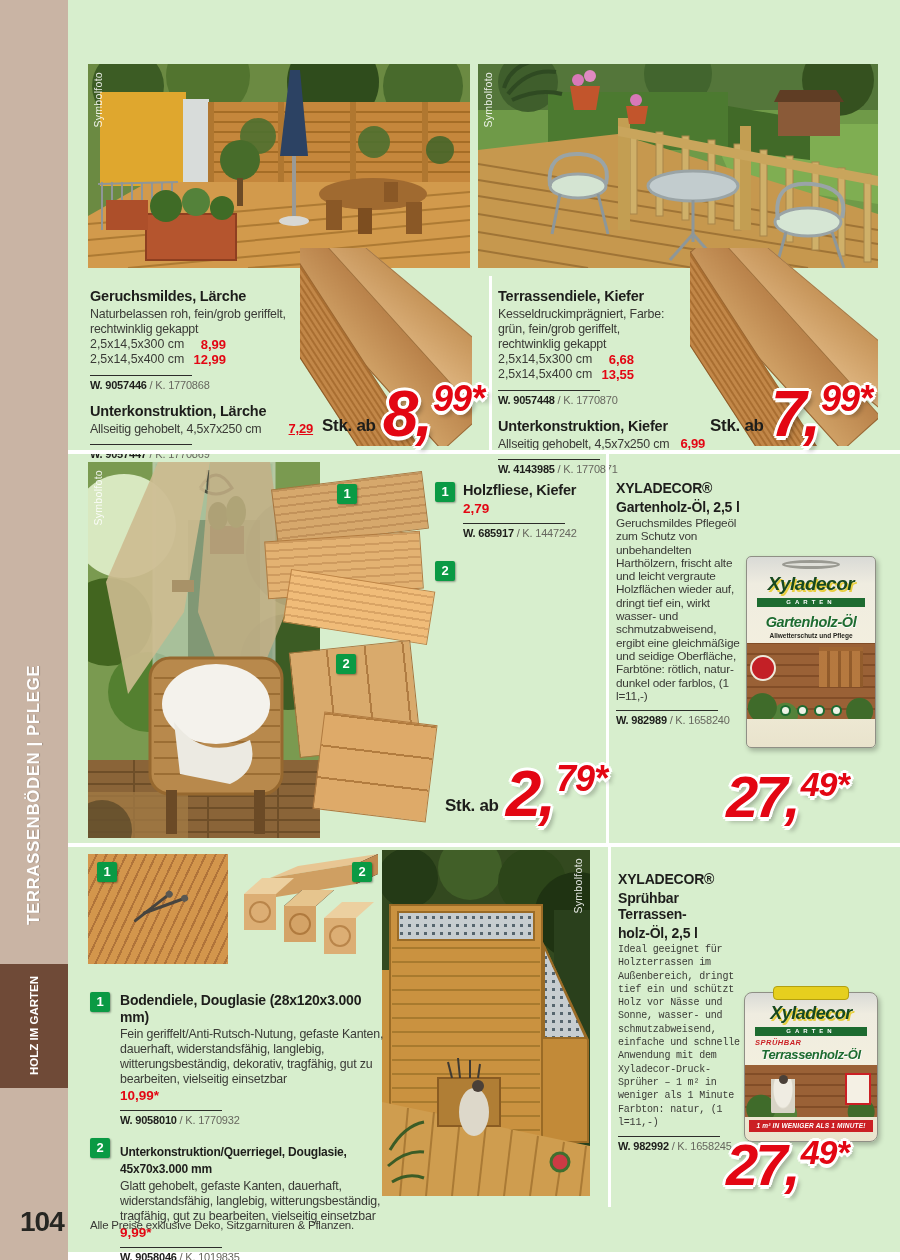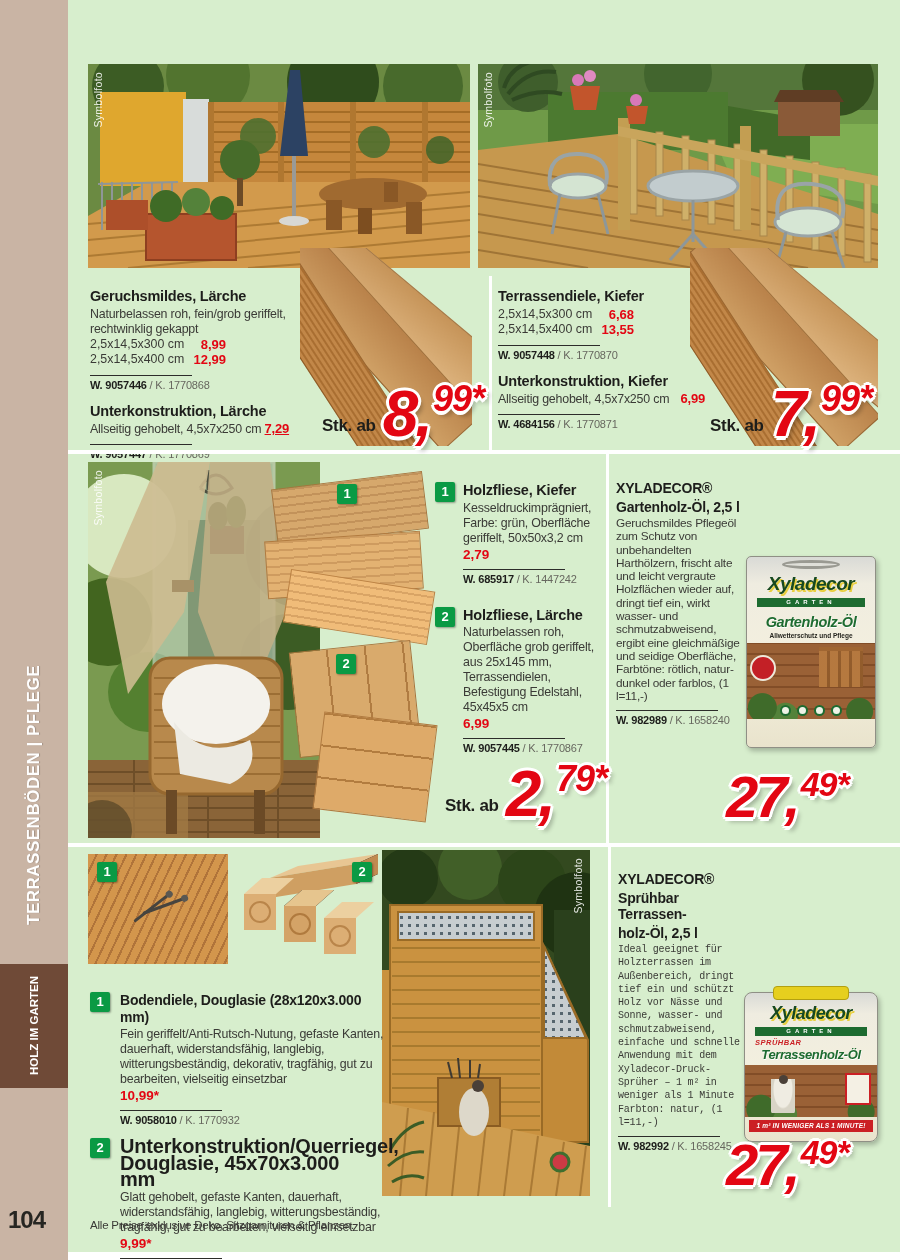--- a/index.html
+++ b/index.html
@@ -11,21 +11,21 @@
   .sidebar { left:0; top:0; width:68px; height:1260px; background:#c9b4a4; }
   .content-bg { left:68px; top:0; width:832px; height:1252px; background:#d7eecd; }
   .wline { background:#ffffff; z-index:3; }
 
   
   .sb-cat { left:0; top:600px; width:68px; height:390px; display:flex; align-items:center; justify-content:center; }
   .vlabel { writing-mode:vertical-rl; transform:rotate(180deg); color:#fff; font-weight:700; white-space:nowrap; }
   .sb-cat .vlabel { font-size:17px; letter-spacing:.5px; text-shadow:0 1px 1px rgba(0,0,0,.2); }
   .sb-brown { left:0; top:964px; width:68px; height:124px; background:#6f4a37; display:flex; align-items:center; justify-content:center; }
   .sb-brown .vlabel { font-size:11.5px; }
-  .page-number { left:8px; top:1206px; font-size:24px; font-weight:700; color:#262622; letter-spacing:-1px; }
+  .page-number { left:20px; top:1206px; font-size:28px; font-weight:700; color:#262622; letter-spacing:-1px; }
 
   
   .h3 { font-size:14.5px; line-height:16.5px; font-weight:700; color:#1d1d1b; letter-spacing:-0.2px; margin-bottom:2px; }
   .body-t { font-size:12.4px; line-height:15px; color:#3a3a36; letter-spacing:-0.2px; }
   .pr { color:#e30613; font-weight:700; font-size:13px; }
   .rule { width:102px; height:1px; background:#2c2c2a; margin:7px 0 3px; }
   .artline { font-size:11px; color:#1d1d1b; letter-spacing:-0.2px; }
   .art-w { font-weight:700; }
   .art-k { color:#67675f; }
   .mt { margin-top:12px; }
@@ -255,21 +255,21 @@
       <span class="pr">12,99</span>
     </div>
     <div class="rule"></div>
     <div class="artline">
       <span class="art-w">W. 9057446</span>
       <span class="art-k">/ K. 1770868</span>
     </div>
     <div class="h3 mt">Unterkonstruktion, Lärche</div>
     <div class="body-t">
       <span>Allseitig gehobelt, 4,5x7x250 cm</span>
-      <span class="pr" style="margin-left:0;text-decoration:underline;">7,29</span>
+      <span class="pr" style="margin-left:24px;text-decoration:underline;">7,29</span>
     </div>
     <div class="rule"></div>
     <div class="artline">
       <span class="art-w">W. 9057447</span>
       <span class="art-k">/ K. 1770869</span>
     </div>
   </div>
 
   <div class="abs plankfan" style="left:300px; top:248px; width:172px; height:198px;">
     <div class="plank pk1" style="left:92px; top:-48px; transform:rotate(-50deg);"></div>
@@ -278,41 +278,42 @@
   </div>
 
   <div class="abs bigprice" style="left:322px; top:382px;">
     <span class="bp-prefix">Stk. ab</span>
     <span class="bp-main">8,</span>
     <span class="bp-sup">99*</span>
   </div>
 
   <div class="abs" style="left:498px; top:288px; width:225px;">
     <div class="h3">Terrassendiele, Kiefer</div>
+    <div class="body-t" style="width:185px;">Kesseldruckimprägniert, Farbe: grün, fein/grob geriffelt, rechtwinklig gekappt</div>
     <div class="vrow">
       <span>2,5x14,5x300 cm</span>
       <span class="pr">6,68</span>
     </div>
     <div class="vrow">
       <span>2,5x14,5x400 cm</span>
       <span class="pr">13,55</span>
     </div>
     <div class="rule"></div>
     <div class="artline">
       <span class="art-w">W. 9057448</span>
       <span class="art-k">/ K. 1770870</span>
     </div>
     <div class="h3 mt">Unterkonstruktion, Kiefer</div>
     <div class="body-t">
       <span>Allseitig gehobelt, 4,5x7x250 cm</span>
       <span class="pr" style="margin-left:8px;">6,99</span>
     </div>
     <div class="rule"></div>
     <div class="artline">
-      <span class="art-w">W. 4684156</span>
+      <span class="art-w">W. 4143985</span>
       <span class="art-k">/ K. 1770871</span>
     </div>
   </div>
 
   <div class="abs plankfan" style="left:690px; top:248px; width:188px; height:198px;">
     <div class="plank pk1" style="left:104px; top:-48px; transform:rotate(-50deg);"></div>
     <div class="plank pk2" style="left:62px; top:-32px; transform:rotate(-42deg);"></div>
     <div class="plank pk3" style="left:16px; top:-10px; transform:rotate(-33deg);"></div>
   </div>
 
@@ -382,41 +383,30 @@
     <div class="tile planked-v" style="left:0px; top:10px; width:122px; height:106px; transform:rotate(-6deg);"></div>
     <div class="tile planked-h" style="left:24px; top:82px; width:114px; height:98px; transform:rotate(7deg); filter:brightness(1.05);"></div>
   </div>
   <div class="abs badge" style="left:336px; top:654px;">2</div>
 
   <div class="abs" style="left:435px; top:482px; width:170px;">
     <div style="display:flex; gap:8px;">
       <div class="badge">1</div>
       <div style="width:142px;">
         <div class="h3">Holzfliese, Kiefer</div>
-        <div class="body-t">Kesseldruckimprägniert, Farbe: grün, Oberfläche geriffelt, 50x50x3,2 cm</div>
         <div class="pr" style="font-size:13.5px; margin-top:1px;">2,79</div>
         <div class="rule"></div>
         <div class="artline">
           <span class="art-w">W. 685917</span>
           <span class="art-k">/ K. 1447242</span>
         </div>
       </div>
     </div>
     <div style="display:flex; gap:8px; margin-top:22px;">
       <div class="badge">2</div>
-      <div style="width:142px;">
-        <div class="h3">Holzfliese, Lärche</div>
-        <div class="body-t">Naturbelassen roh, Oberfläche grob geriffelt, aus 25x145 mm, Terrassendielen, Befestigung Edelstahl, 45x45x5 cm</div>
-        <div class="pr" style="font-size:13.5px; margin-top:1px;">6,99</div>
-        <div class="rule"></div>
-        <div class="artline">
-          <span class="art-w">W. 9057445</span>
-          <span class="art-k">/ K. 1770867</span>
-        </div>
-      </div>
     </div>
   </div>
 
   <div class="abs bigprice" style="left:445px; top:762px;">
     <span class="bp-prefix">Stk. ab</span>
     <span class="bp-main">2,</span>
     <span class="bp-sup">79*</span>
   </div>
 
   <div class="abs" style="left:616px; top:480px; width:130px;">
@@ -550,21 +540,21 @@
         <div class="rule"></div>
         <div class="artline">
           <span class="art-w">W. 9058010</span>
           <span class="art-k">/ K. 1770932</span>
         </div>
       </div>
     </div>
     <div style="display:flex; gap:10px; margin-top:12px;">
       <div class="badge">2</div>
       <div style="width:278px;">
-        <div class="h3" style="font-size:20px; width:230px;">Unterkonstruktion/Querriegel, Douglasie, 45x70x3.000 mm</div>
+        <div class="h3" style="font-size:12px; width:230px;margin-top:6px;">Unterkonstruktion/Querriegel, Douglasie, 45x70x3.000 mm</div>
         <div class="body-t">Glatt gehobelt, gefaste Kanten, dauerhaft, widerstandsfähig, langlebig, witterungsbeständig, tragfähig, gut zu bearbeiten, vielseitig einsetzbar</div>
         <div class="pr" style="font-size:13.5px; margin-top:1px;">9,99*</div>
         <div class="rule"></div>
         <div class="artline">
           <span class="art-w">W. 9058046</span>
           <span class="art-k">/ K. 1019835</span>
         </div>
       </div>
     </div>
   </div>

